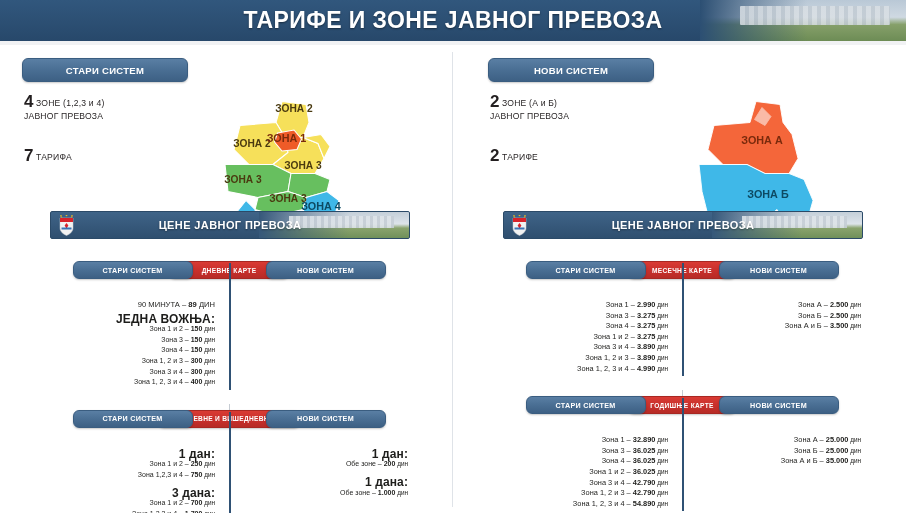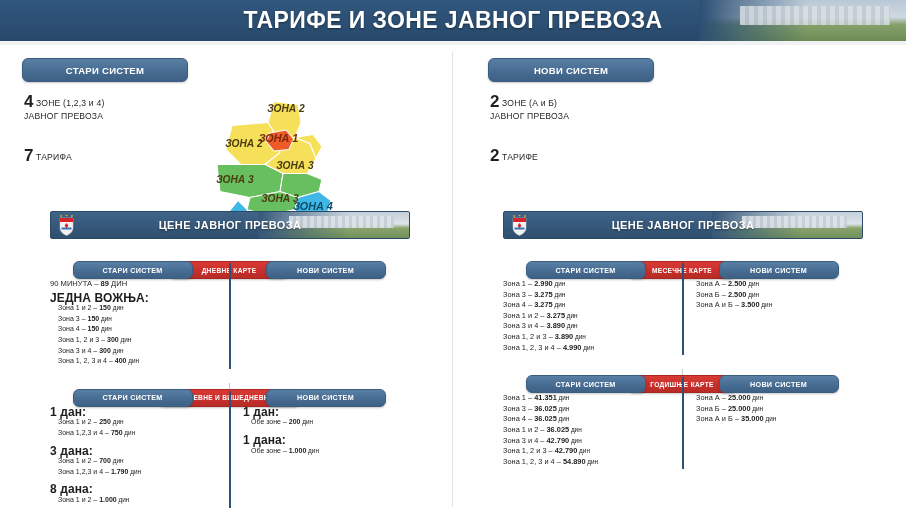--- a/index.html
+++ b/index.html
@@ -126,21 +126,21 @@
   .cols{position:relative;display:flex;gap:0;margin-top:22px;}
   .cols .vsep{
     position:absolute;left:50%;top:2px;width:2px;bottom:-2px;
     background:#2f5174;
   }
   .colhalf{width:50%;box-sizing:border-box;}
   .colhalf.left{padding-right:14px;}
   .colhalf.right{padding-left:14px;}
   .colhalf .pill.small{width:118px;margin:0 auto;}
 
-  .ptext{margin-top:0;font-size:7.4px;line-height:10.6px;color:#1d1d1b;}
+  .ptext{margin-top:21px;font-size:7.4px;line-height:10.6px;color:#1d1d1b;text-align:right;}
   .ptext .hdr{font-size:12px;font-weight:bold;letter-spacing:.1px;}
   .ptext .hdr-cap{font-size:7.6px;font-weight:bold;}
   .ptext .line{white-space:nowrap;}
   .ptext .line.ind{padding-left:8px;font-size:7px;}
   .ptext b{font-weight:bold;}
   .ptext .unit{font-size:6.4px;}
   .gap{height:7px;}
   .gap-sm{height:3px;}
 </style>
 </head>
@@ -165,21 +165,21 @@
         <span class="num">4</span>
         <span class="lbl">ЗОНЕ (1,2,3 и 4)</span>
       </div>
       <div class="lbl">ЈАВНОГ ПРЕВОЗА</div>
       <div class="summary-row2">
         <span class="num">7</span>
         <span class="lbl">ТАРИФА</span>
       </div>
     </div>
 
-    <div class="map" style="left:208px;top:53px;font-style:italic;">
+    <div class="map" style="left:216px;top:53px;">
       <svg viewBox="0 0 50 48" xmlns="http://www.w3.org/2000/svg">
         <g stroke="#ffffff" stroke-width="0.35">
           <path d="M22,1 L30,2 L31,8 L29,13 L23,13 L20,8 Z" fill="#f6e05a"></path>
           <path d="M8,9 L20,8 L23,13 L24,18 L19,22 L11,22 L6,17 Z" fill="#f6e05a"></path>
           <path d="M23,13 L29,13 L34,15 L36,20 L33,25 L25,25 L19,22 L24,18 Z" fill="#f6e05a"></path>
           <path d="M29,13 L35,12 L38,16 L36,20 L34,15 Z" fill="#f6e05a"></path>
           <path d="M20.5,11.5 L26,10.5 L28.5,13.5 L27,17 L22,17.5 L19.5,14.5 Z" fill="#ef5b28"></path>
           <path d="M3,22 L11,22 L19,22 L25,25 L24,31 L14,33 L4,31 Z" fill="#67bf5f"></path>
           <path d="M25,25 L33,25 L38,27 L37,31 L30,33 L24,31 Z" fill="#67bf5f"></path>
           <path d="M14,33 L24,31 L30,33 L29,37 L20,39 L13,37 Z" fill="#67bf5f"></path>
@@ -287,20 +287,31 @@
         <span class="num">2</span>
         <span class="lbl">ЗОНЕ (А и Б)</span>
       </div>
       <div class="lbl">ЈАВНОГ ПРЕВОЗА</div>
       <div class="summary-row2">
         <span class="num">2</span>
         <span class="lbl">ТАРИФЕ</span>
       </div>
     </div>
 
+    <div class="map" style="left:237px;top:53px;">
+      <svg viewBox="0 0 50 48" xmlns="http://www.w3.org/2000/svg">
+        <g stroke="#ffffff" stroke-width="0.3">
+          <path d="M22,1 L30,2 L31,8 L34,12 L36,20 L33,25 L25,25 L19,22 L11,22 L6,17 L8,9 L20,8 Z" fill="#f4663a"></path>
+          <path d="M24,3 L27,6 L25,9 L21.5,7 Z" fill="#ffffff" opacity=".55"></path>
+          <path d="M3,22 L11,22 L19,22 L25,25 L33,25 L38,27 L41,34 L39,41 L32,42 L29,37 L24,41 L22,46 L16,47 L14,43 L9,44 L6,39 L4,31 Z" fill="#3fb8e8"></path>
+        </g>
+        <text class="zlabel-w" x="24" y="15" text-anchor="middle">ЗОНА А</text>
+        <text class="zlabel-b" x="26" y="33" text-anchor="middle">ЗОНА Б</text>
+      </svg>
+    </div>
 
     <div class="card" style="left:50px;top:166px;width:358px;">
       <div class="card-head">
         <div class="photo"></div>
         <div class="crest">
           <svg viewBox="0 0 17 21" xmlns="http://www.w3.org/2000/svg">
             <path d="M2,3 h13 v10 c0,4 -4,6.5 -6.5,7.5 C6,19.5 2,17 2,13 Z" fill="#f2f2f2" stroke="#c8cdd2" stroke-width="0.5"></path>
             <path d="M2,3 h13 v4 h-13 Z" fill="#d8232a"></path>
             <path d="M8.5,8 L10.4,10.6 L8.5,13.4 L6.6,10.6 Z" fill="#d8232a"></path>
             <path d="M3.5,12.5 h10 v2 h-10 Z" fill="#1b5eab" opacity=".85"></path>
@@ -341,21 +352,21 @@
       </div>
 
       <div class="block" style="margin-top:15px;">
         <div class="connector"></div>
         <div class="pill red red-tag" style="width:105px;">ГОДИШЊЕ КАРТЕ</div>
         <div class="cols">
           <div class="vsep"></div>
           <div class="colhalf left">
             <div class="pill small">СТАРИ СИСТЕМ</div>
             <div class="ptext">
-              <div class="line"><span>Зона 1 – </span><b>41.351</b><span class="unit"> дин</span></div>
+              <div class="line"><span>Зона 1 – </span><b>32.890</b><span class="unit"> дин</span></div>
               <div class="line"><span>Зона 3 – </span><b>36.025</b><span class="unit"> дин</span></div>
               <div class="line"><span>Зона 4 – </span><b>36.025</b><span class="unit"> дин</span></div>
               <div class="line"><span>Зона 1 и 2 – </span><b>36.025</b><span class="unit"> дин</span></div>
               <div class="line"><span>Зона 3 и 4 – </span><b>42.790</b><span class="unit"> дин</span></div>
               <div class="line"><span>Зона 1, 2 и 3 – </span><b>42.790</b><span class="unit"> дин</span></div>
               <div class="line"><span>Зона 1, 2, 3 и 4 – </span><b>54.890</b><span class="unit"> дин</span></div>
             </div>
           </div>
           <div class="colhalf right">
             <div class="pill small">НОВИ СИСТЕМ</div>

